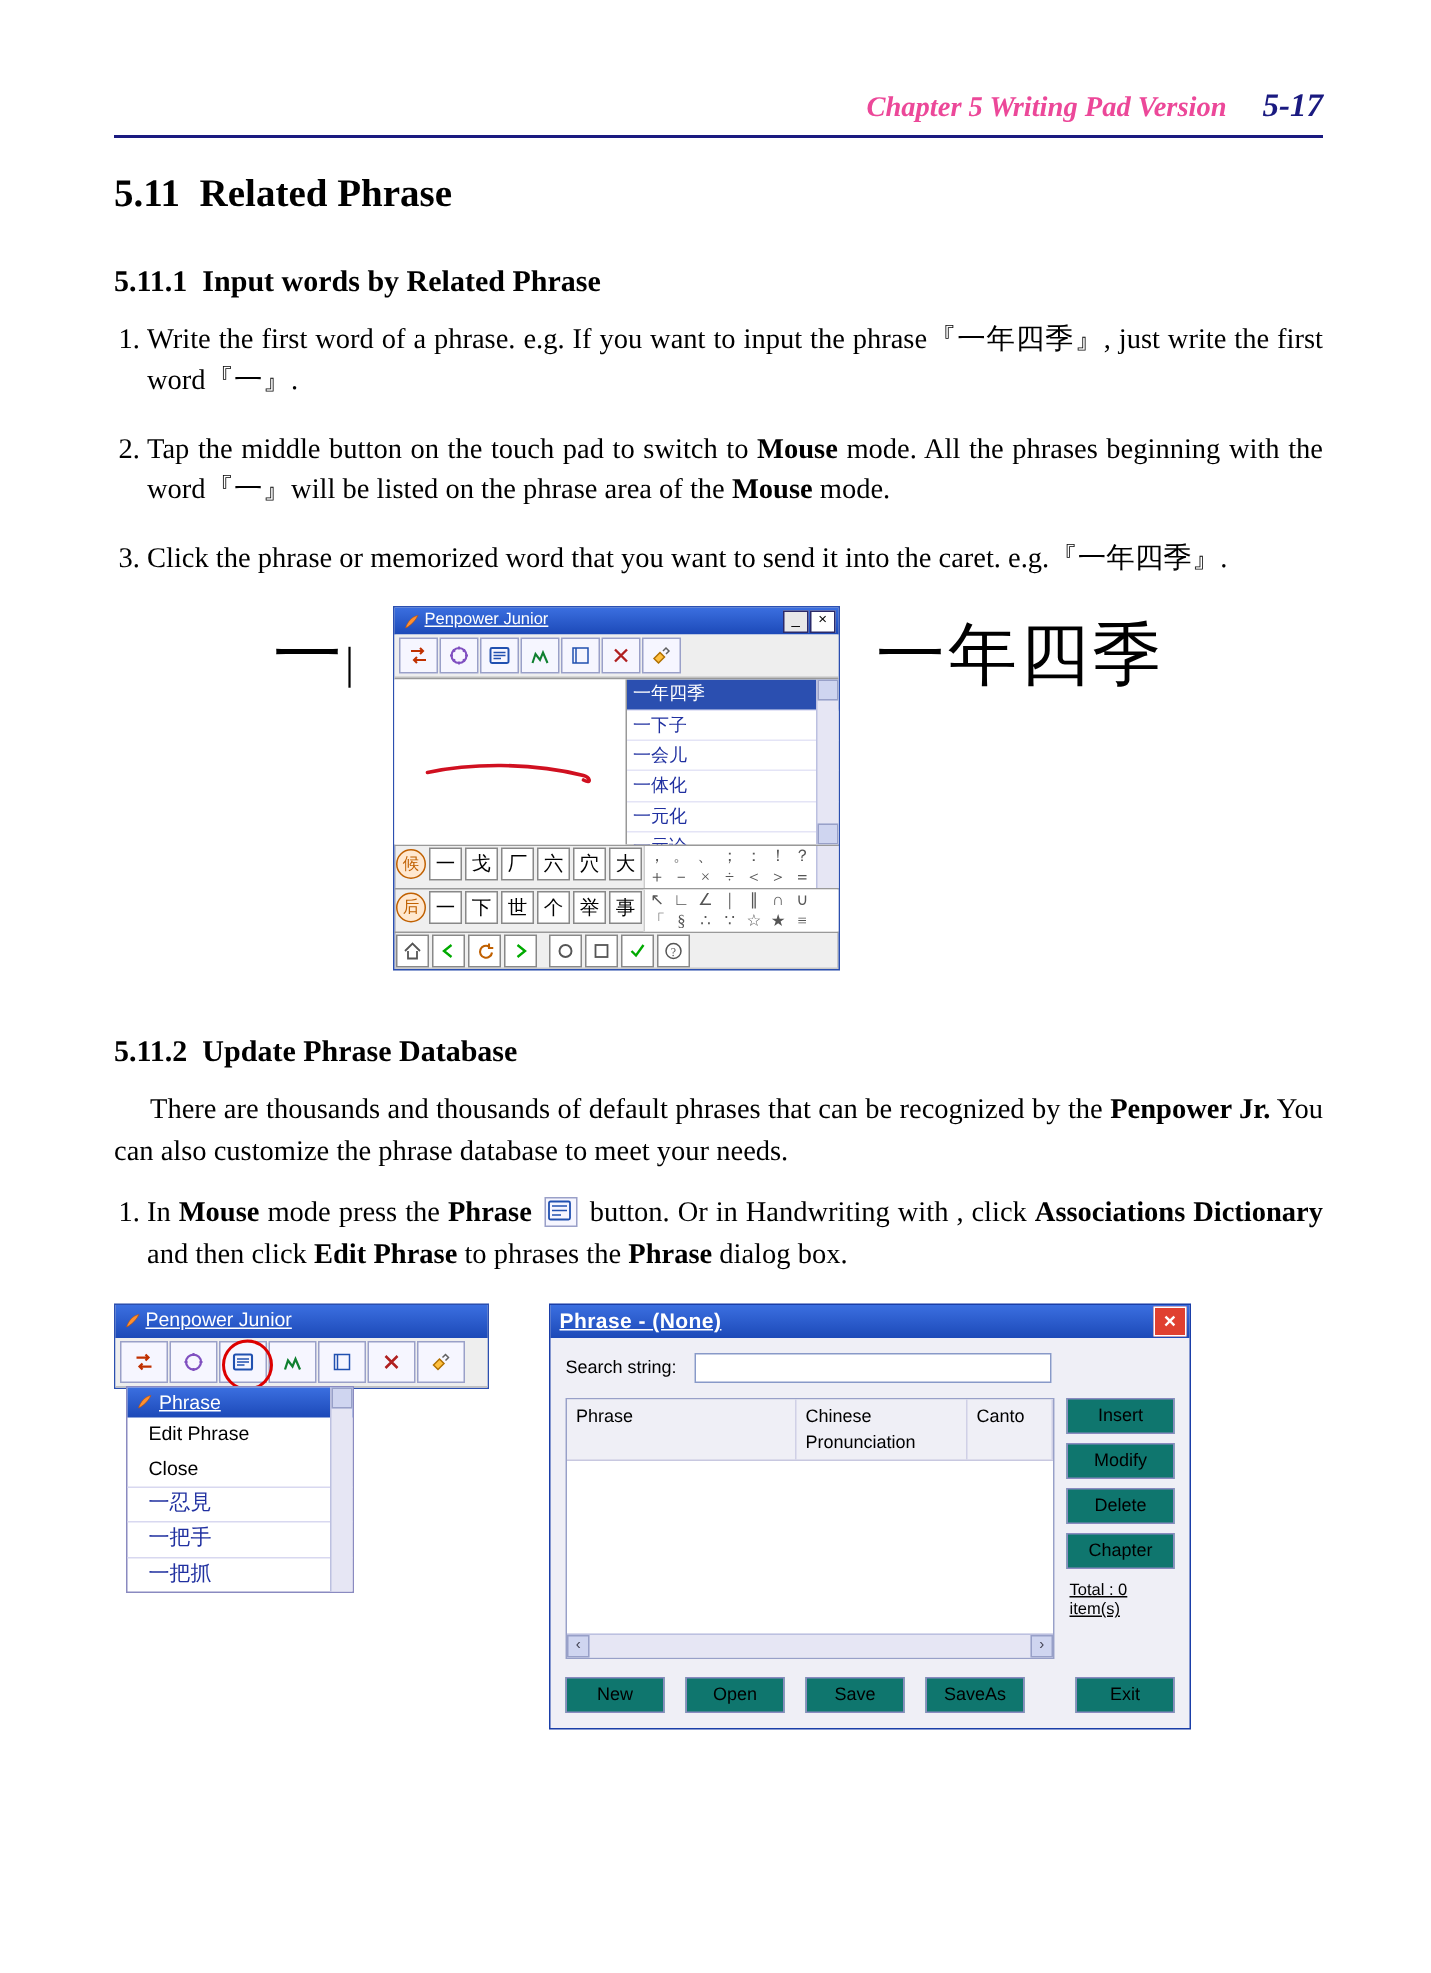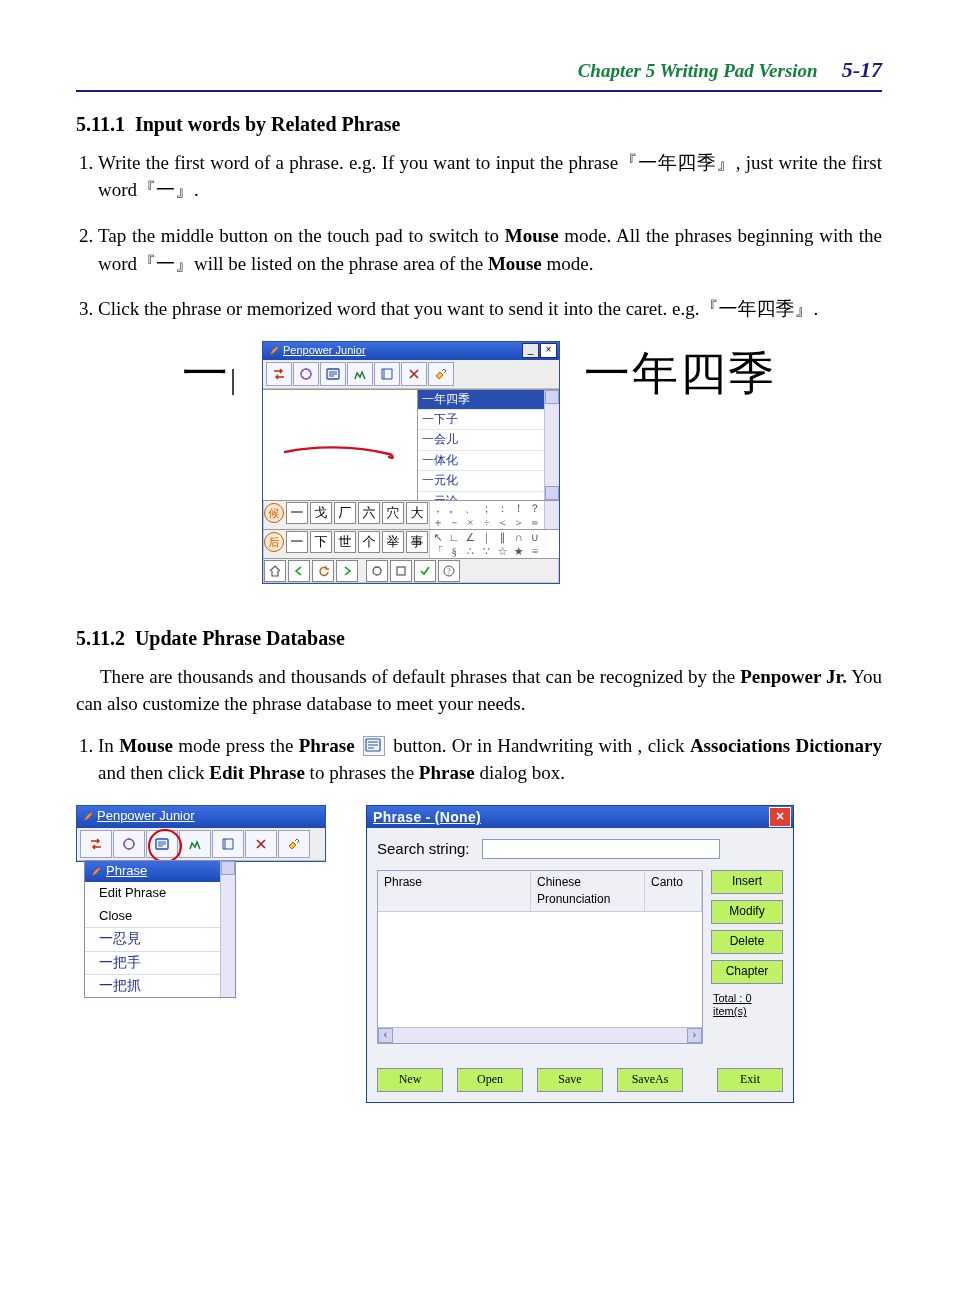--- a/index.html
+++ b/index.html
@@ -1,19 +1,19 @@
 <!DOCTYPE html>
 <html><head>
 <meta charset="utf-8">
 <style>
   html,body{margin:0;padding:0;background:#fff;color:#000;}
   body{font-family:"Times New Roman",Times,serif;font-size:19px;line-height:1.45;}
   .page{width:954px;min-height:1315px;padding:54px 72px 60px 76px;box-sizing:border-box;position:relative;}
   .hdr{display:flex;justify-content:flex-end;align-items:baseline;gap:24px;border-bottom:2px solid #1a1a80;padding-bottom:4px;margin-bottom:18px;}
-  .hdr .chapter{color:#15803d;font-style:italic;font-weight:bold;font-size:19px;}
+  .hdr .chapter{color:#ec4899;font-style:italic;font-weight:bold;font-size:19px;}
   .hdr .pageno{color:#1a1a80;font-style:italic;font-weight:bold;font-size:22px;}
   h2.section{font-size:26px;font-weight:bold;margin:14px 0 26px 0;}
   h3.subsection{font-size:20px;font-weight:bold;margin:6px 0 10px 0;}
   ol.steps{padding-left:22px;margin:0;}
   ol.steps>li{margin:8px 0 18px 0;text-align:justify;}
   p.para{margin:10px 0 14px 0;text-align:justify;}
   p.para .indent{display:inline-block;width:24px;}
   
   .figrow{display:flex;align-items:flex-start;justify-content:center;gap:24px;margin:16px 0 40px 0;}
   .bigchar{font-size:46px;font-family:"MS Mincho","SimSun",serif;letter-spacing:2px;}
@@ -59,50 +59,53 @@
   .ppmenu .scroll{position:absolute;right:0;top:0;bottom:0;width:14px;background:#e6e6f4;border-left:1px solid #bcc0e0;}
   .ppmenu .zh{font-family:"SimSun";color:#2030a0;font-size:14px;padding:1px 14px;border-top:1px solid #d8d8f0;}
   
   .fig2row{display:flex;align-items:flex-start;gap:40px;margin-top:10px;}
   .dlg{width:426px;border:1px solid #1a3ea8;background:#efeff6;font-family:Tahoma,Arial,sans-serif;font-size:12px;position:relative;}
   .dlg .titlebar{height:22px;}
   .dlg .titlebar .ttl{font-size:14px;font-weight:bold;letter-spacing:.3px;}
   .closebig{width:20px;height:18px;background:#e04030;border:1px solid #fff;color:#fff;font-weight:bold;text-align:center;line-height:16px;font-size:14px;}
   .dlgbody{padding:10px 10px 10px 10px;}
   .srow{display:flex;align-items:center;gap:12px;margin-bottom:10px;}
-  .srow label{font-size:15px;text-align:center;}
+  .srow label{font-size:12px;text-align:center;}
   .srow input{flex:0 0 230px;height:18px;border:1px solid #8899c8;background:#fff;font-size:12px;padding:0 3px;}
   .tblwrap{display:flex;gap:8px;}
   .tbl{flex:1;border:1px solid #98a0c8;background:#fff;height:172px;position:relative;}
   .tbl .th{display:flex;background:#efeff6;border-bottom:1px solid #c8c8e0;font-size:12px;}
   .tbl .th div{padding:3px 6px;border-right:1px solid #d0d0e6;}
   .tbl .hscroll{position:absolute;left:0;right:0;bottom:0;height:15px;background:#e6e6f4;border-top:1px solid #bcc0e0;display:flex;justify-content:space-between;}
   .tbl .hscroll .hbtn{width:15px;height:15px;background:#cfd5f0;border:1px solid #98a0c8;box-sizing:border-box;text-align:center;font-size:10px;line-height:12px;color:#445;}
   .sidebtns{width:72px;display:flex;flex-direction:column;gap:6px;}
-  .btn{border:1px solid #8a8ac0;background:#bef264;height:22px;font-size:12px;text-align:center;line-height:20px;}
+  .btn{border:1px solid #8a8ac0;background:#0f766e;height:22px;font-size:12px;text-align:center;line-height:20px;}
   .total{font-size:11px;text-align:left;padding:2px 0 0 2px;line-height:1.25;text-decoration:underline;}
-  .dlgfoot{display:flex;gap:14px;margin-top:24px;font-family:Liberation Serif, serif;}
+  .dlgfoot{display:flex;gap:14px;margin-top:12px;}
   .dlgfoot .btn{width:64px;}
   .dlgfoot .gap{flex:1;}
   
   .inlineicon{display:inline-block;width:20px;height:18px;border:1px solid #9aa0c8;background:#f6f6ff;vertical-align:-4px;position:relative;margin:0 3px;}
   .inlineicon svg{position:absolute;left:1px;top:1px;width:16px;height:14px;}
   
   .feather{width:11px;height:11px;}
 </style>
 </head>
 <body>
 
 <div class="page">
 
   <div class="hdr">
     <span class="chapter">Chapter 5 Writing Pad Version</span>
     <span class="pageno">5-17</span>
   </div>
 
+  <h2 class="section">
+    <span>5.11</span>&nbsp;&nbsp;<span>Related Phrase</span>
+  </h2>
 
   <h3 class="subsection">
     <span>5.11.1</span>&nbsp;&nbsp;<span>Input words by Related Phrase</span>
   </h3>
 
   <ol class="steps">
     <li><span>Write the first word of a phrase. e.g. If you want to input the phrase『一年四季』, just write the first word『一』.</span></li>
     <li>
       <span>Tap the middle button on the touch pad to switch to </span><b>Mouse</b><span> mode. All the phrases beginning with the word『一』will be listed on the phrase area of the </span><b>Mouse</b><span> mode.</span>
     </li>

